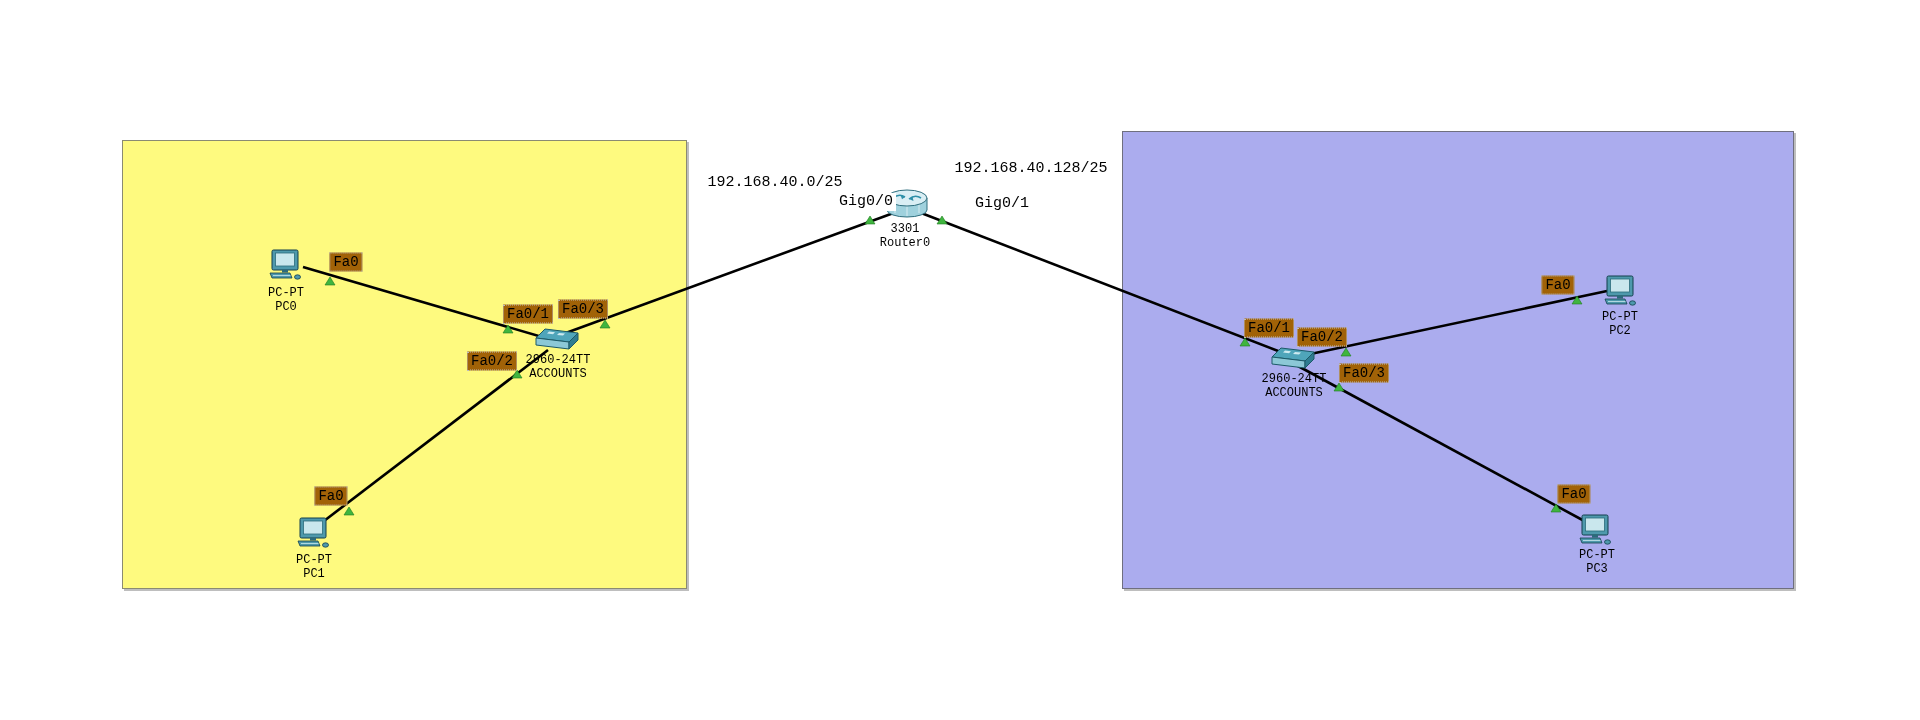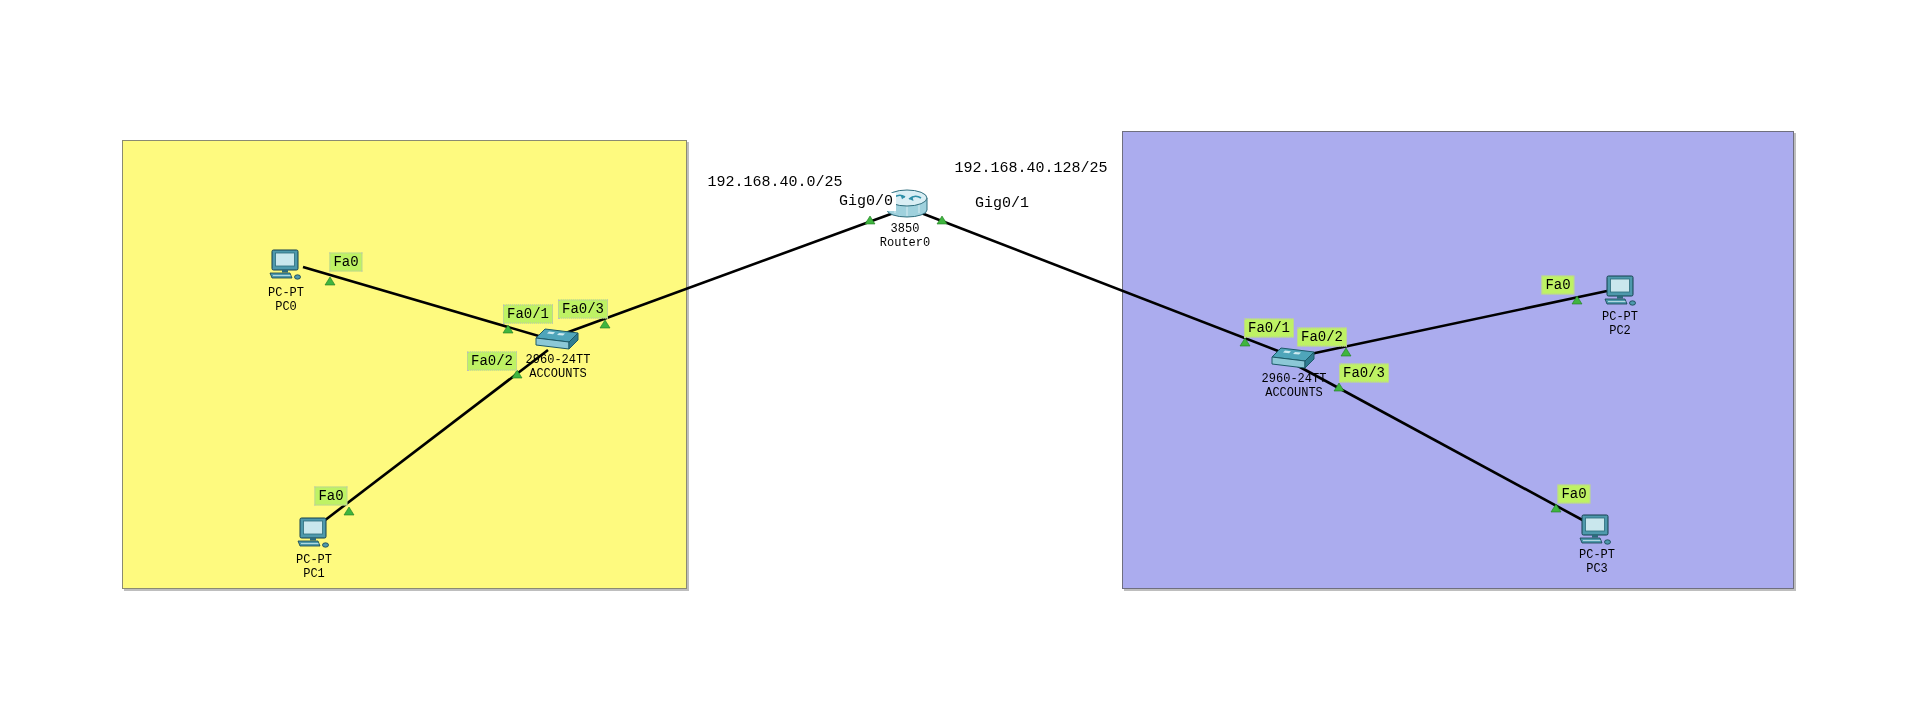--- a/index.html
+++ b/index.html
@@ -17,21 +17,21 @@
     left:1122px;top:131px;width:670px;height:456px;
     background:#ABACEE;border:1px solid #6F6F7E;
     box-shadow:2px 2px 0 rgba(110,110,110,.45);
   }
   svg.net{position:absolute;left:0;top:0;}
   .lbl{
     position:absolute;transform:translate(-50%,-50%);
     white-space:nowrap;color:#000;
   }
   .port{
-    background:#bef264;border:1px dotted #BDBDBD;
+    background:#a16207;border:1px dotted #BDBDBD;
     padding:0 3px;font-size:14px;line-height:17px;
   }
   .net-label{
     background:#FFFFFF;padding:0 3px;font-size:15px;line-height:18px;
   }
   .dev{
     position:absolute;transform:translateX(-50%);text-align:center;
     font-size:12px;line-height:14px;color:#000;white-space:nowrap;
   }
 </style>
@@ -115,21 +115,21 @@
   <div class="lbl port" style="left:492px;top:361px">Fa0/2</div>
   <div class="lbl port" style="left:331px;top:496px">Fa0</div>
 
   <div class="lbl port" style="left:1269px;top:328px">Fa0/1</div>
   <div class="lbl port" style="left:1322px;top:337px">Fa0/2</div>
   <div class="lbl port" style="left:1364px;top:373px">Fa0/3</div>
   <div class="lbl port" style="left:1558px;top:285px">Fa0</div>
   <div class="lbl port" style="left:1574px;top:494px">Fa0</div>
 
   <div class="dev" style="left:905px;top:222px">
-    <div>3850</div>
+    <div>3301</div>
     <div>Router0</div>
   </div>
   <div class="dev" style="left:558px;top:353px">
     <div>2960-24TT</div>
     <div>ACCOUNTS</div>
   </div>
   <div class="dev" style="left:1294px;top:372px">
     <div>2960-24TT</div>
     <div>ACCOUNTS</div>
   </div>

